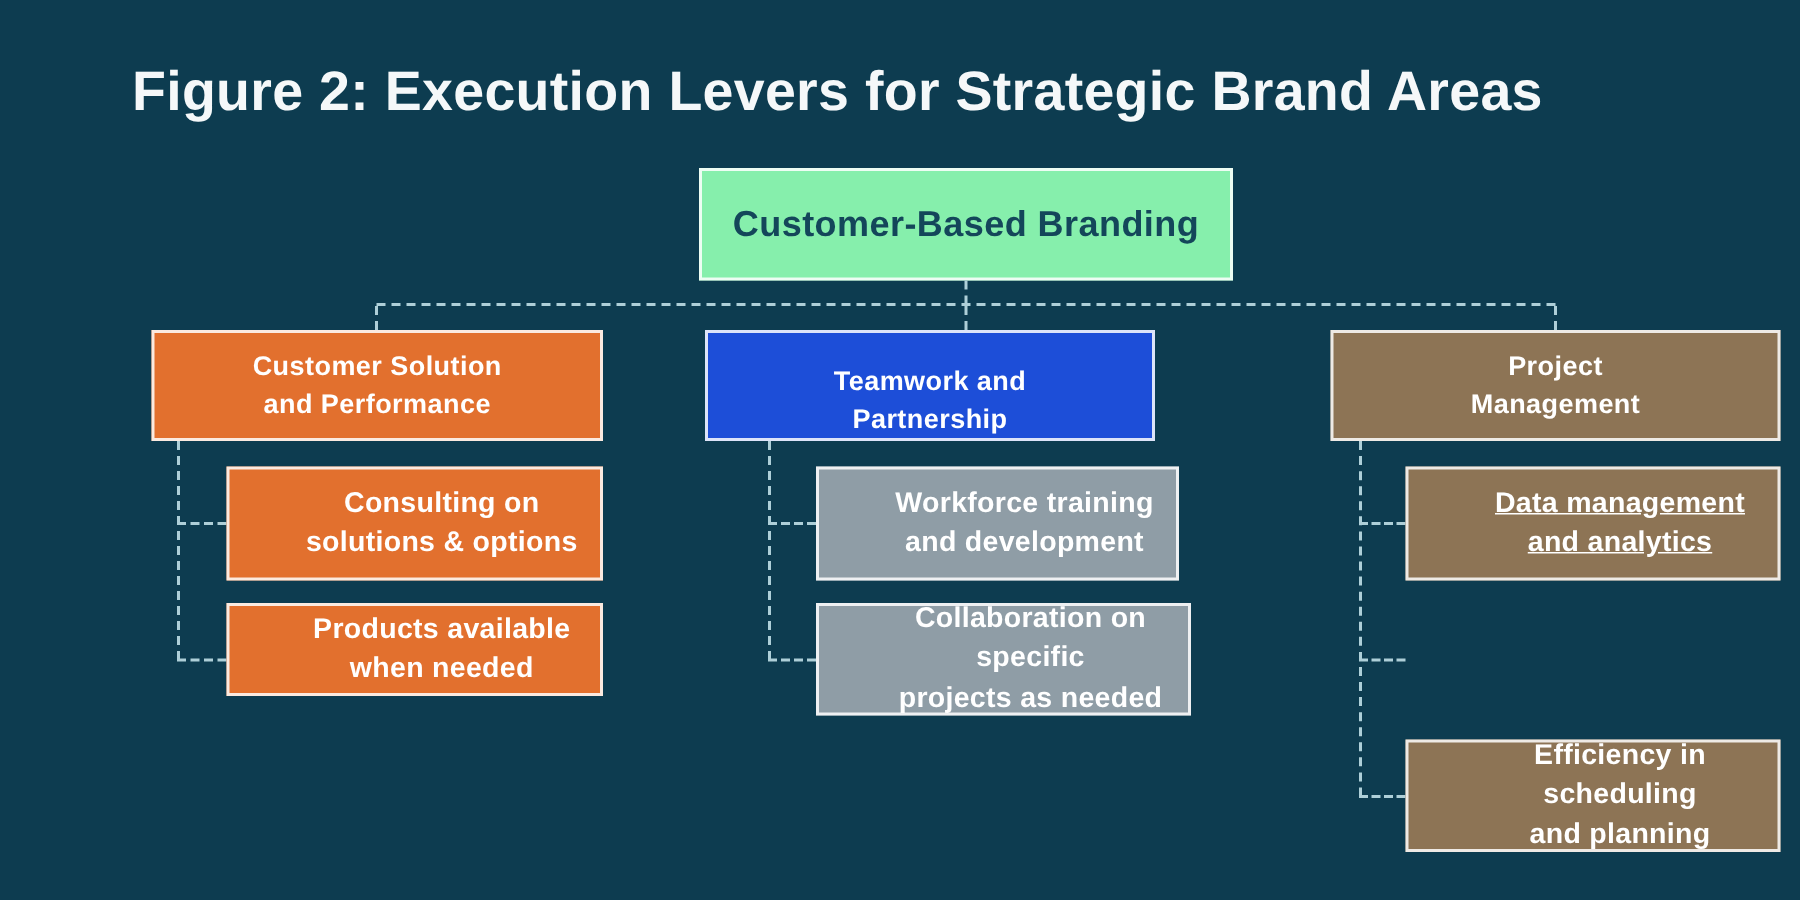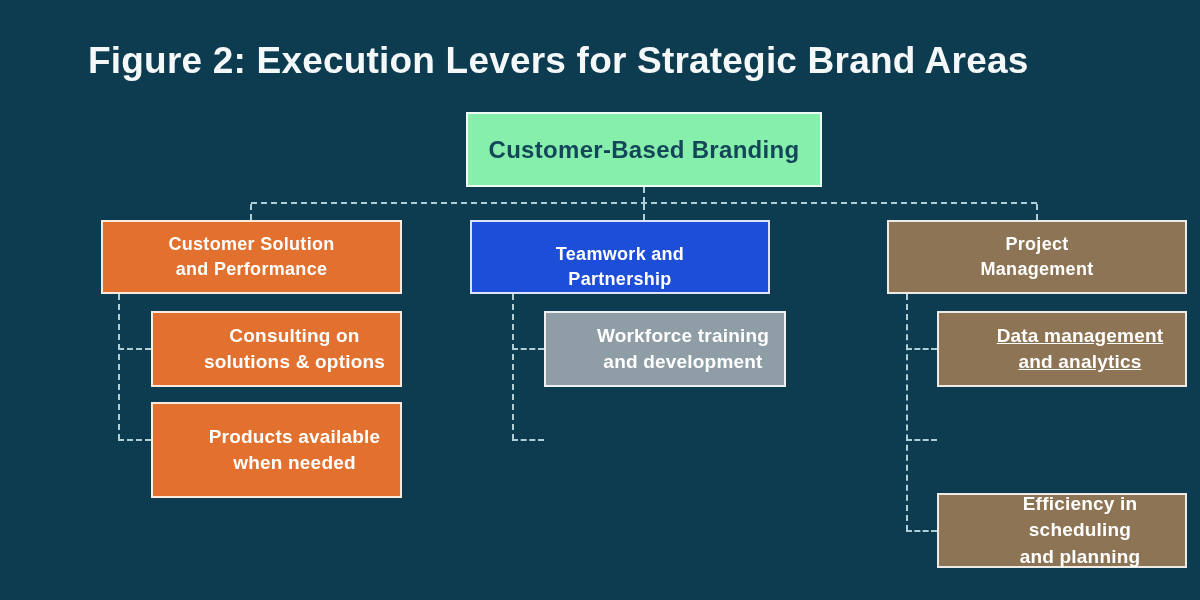--- a/index.html
+++ b/index.html
@@ -93,35 +93,39 @@
     <span>Customer Solution
 and Performance</span>
   </div>
   <div class="vline" style="left:74px; top:294px; height:146px;"></div>
   <div class="hline" style="left:74px; top:348px; width:33px;"></div>
   <div class="hline" style="left:74px; top:439px; width:33px;"></div>
   <div class="box child-box" style="left: 107px; top: 311px; height: 76px; background-color: rgb(226, 112, 46);">
     <span>Consulting on
 solutions &amp; options</span>
   </div>
-  <div class="box child-box" style="left: 107px; top: 402px; height: 96px; background-color: rgb(226, 112, 46);">
+  <div class="box child-box" style="left: 107px; top: 402px; height: 62px; background-color: rgb(226, 112, 46);">
     <span>Products available
 when needed</span>
   </div>
 
   <div class="box parent-box" style="left: 426px; background-color: #1d4ed8; align-items: flex-end;">
     <span>Teamwork and
 Partnership</span>
   </div>
   <div class="vline" style="left:468px; top:294px; height:146px;"></div>
   <div class="hline" style="left:468px; top:348px; width:32px;"></div>
   <div class="hline" style="left:468px; top:439px; width:32px;"></div>
   <div class="box child-box" style="left: 500px; top: 311px; width: 242px; height: 76px; background-color: rgb(143, 157, 166);">
     <span>Workforce training
 and development</span>
+  </div>
+  <div class="box child-box" style="left: 500px; top: 402px; width: 250px; height: 75px; background-color: rgb(143, 157, 166);">
+    <span>Collaboration on specific
+projects as needed</span>
   </div>
 
   <div class="box parent-box" style="left: 843px; background-color: rgb(141, 116, 85);">
     <span>Project
 Management</span>
   </div>
   <div class="vline" style="left:862px; top:294px; height:237px;"></div>
   <div class="hline" style="left:862px; top:348px; width:31px;"></div>
   <div class="hline" style="left:862px; top:439px; width:31px;"></div>
   <div class="hline" style="left:862px; top:530px; width:31px;"></div>

